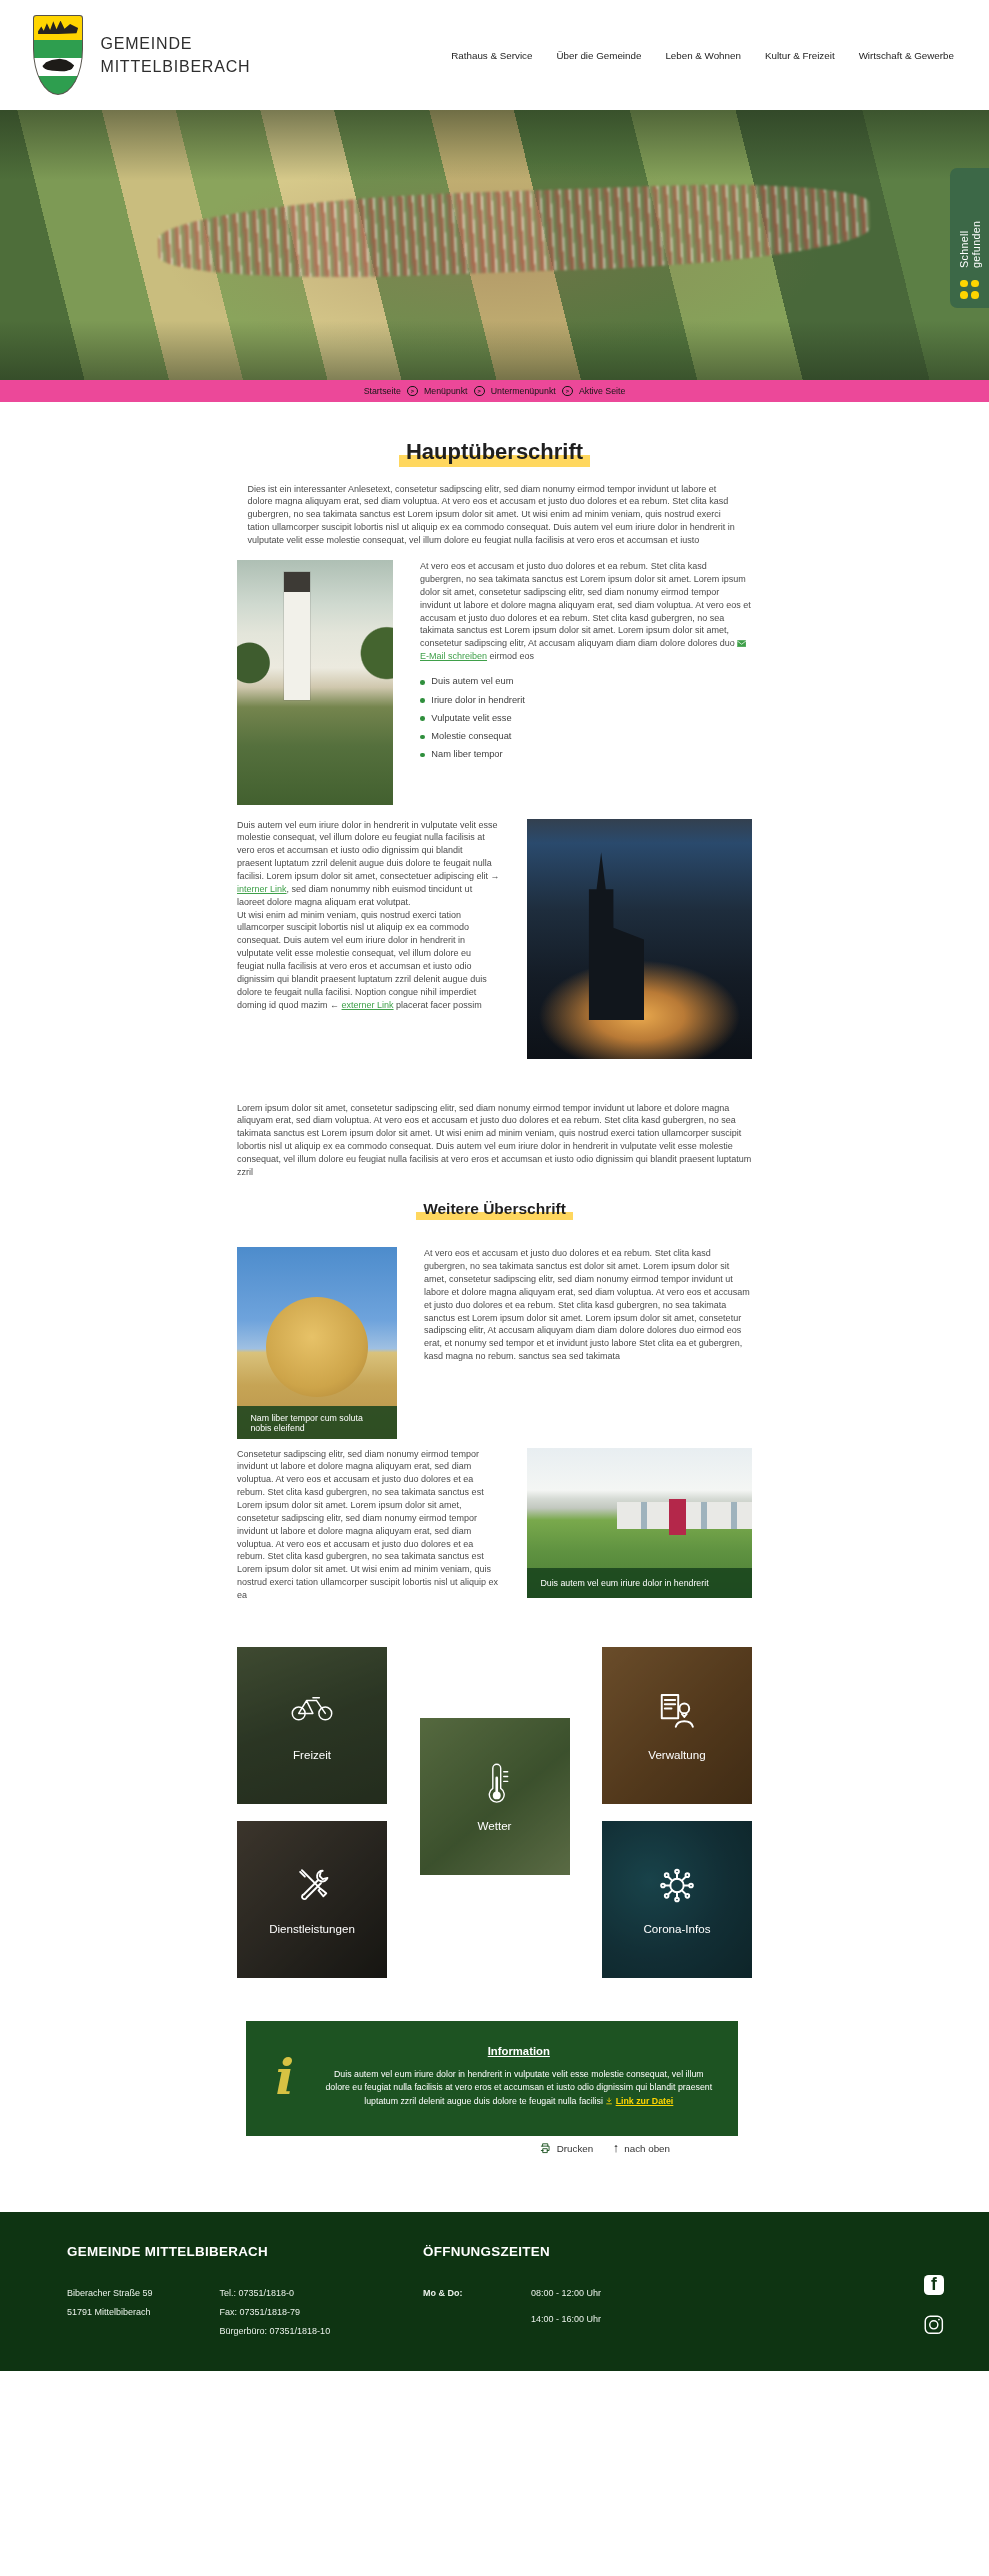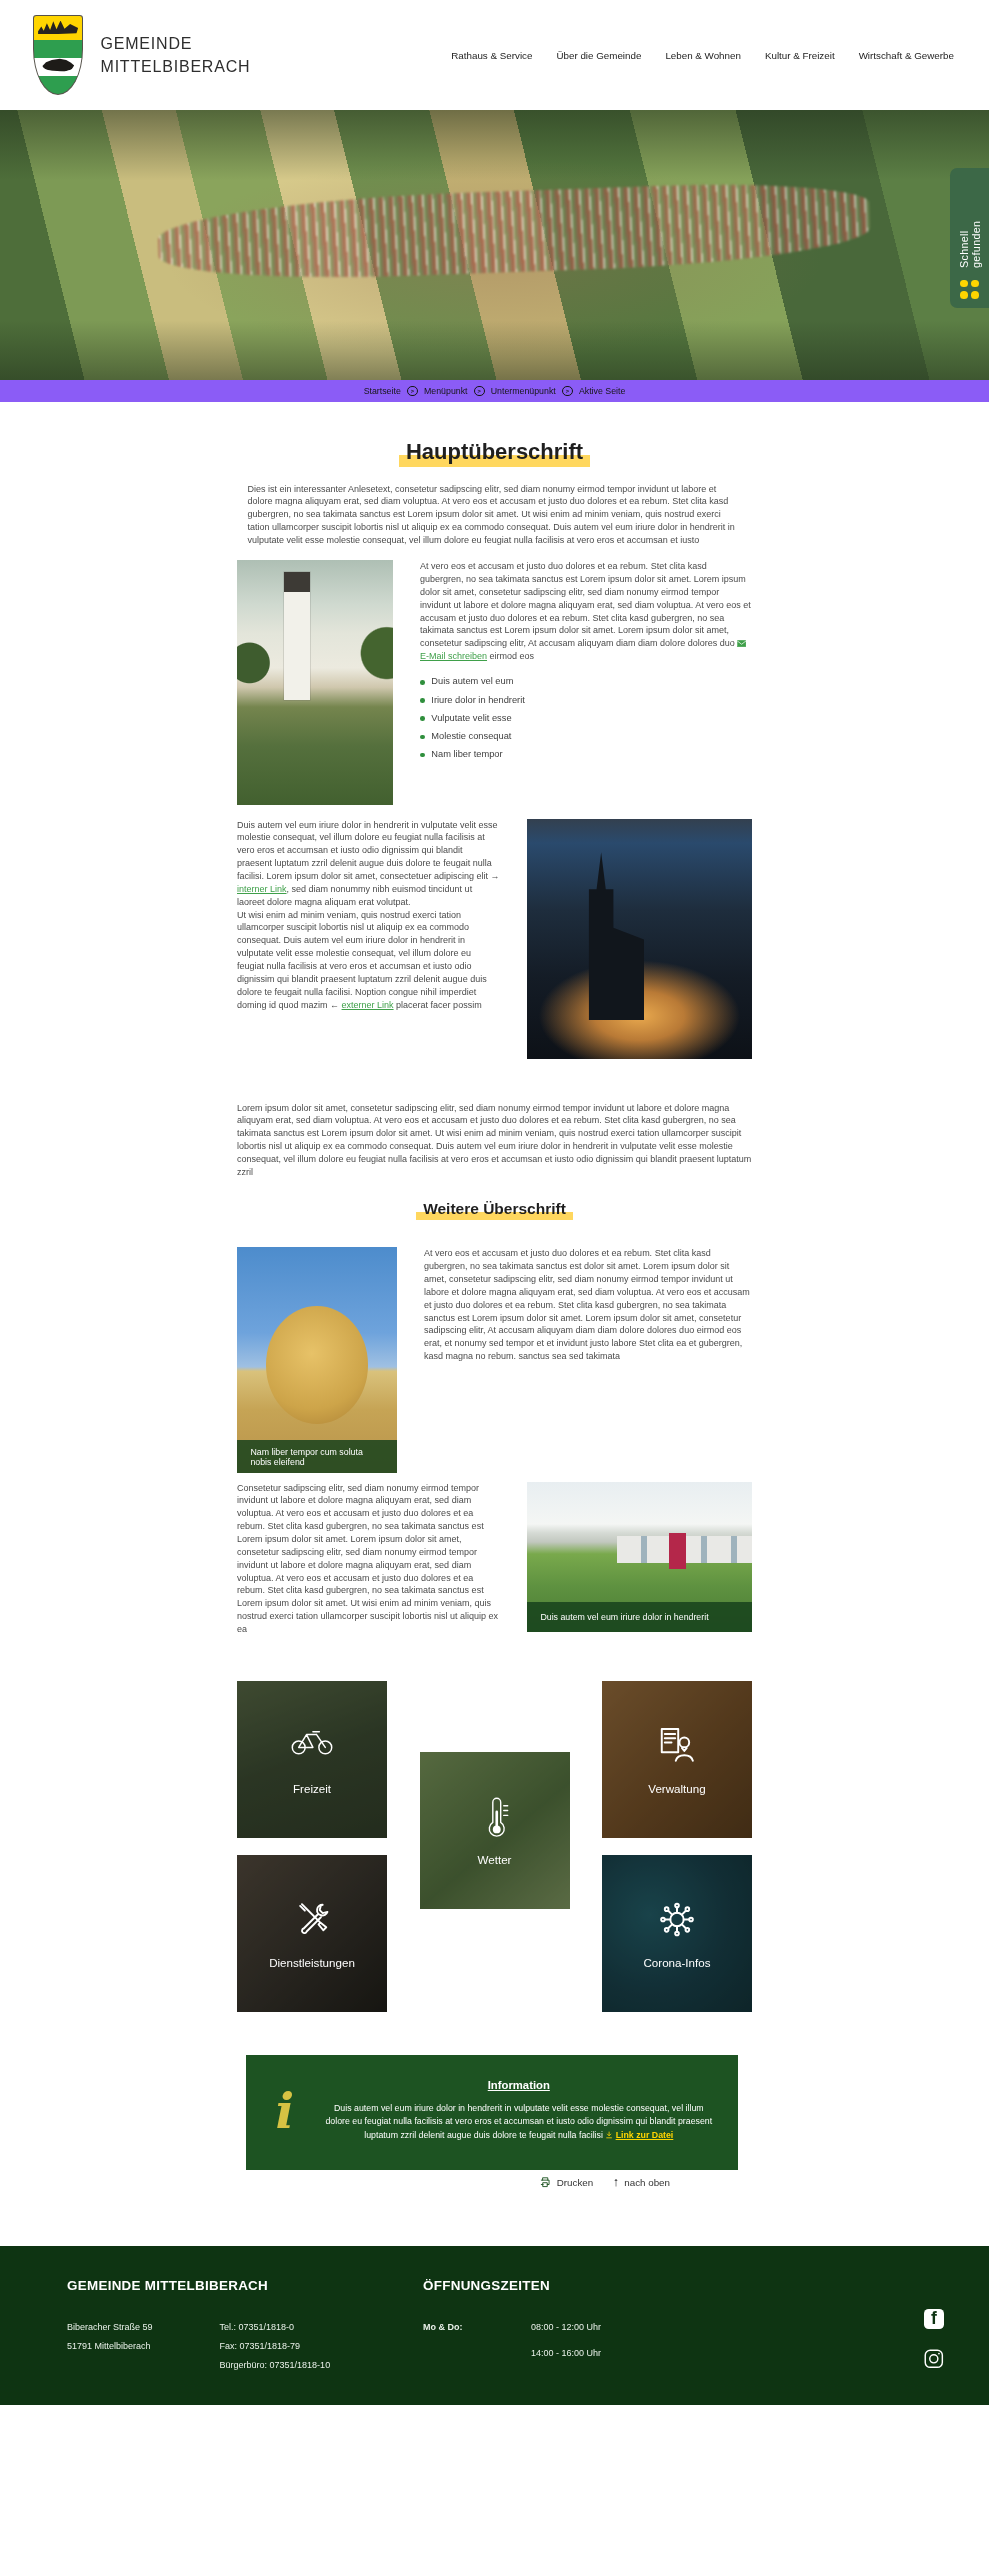--- a/index.html
+++ b/index.html
@@ -31,21 +31,21 @@
       background:repeating-linear-gradient(88deg, rgba(164,90,70,0.85) 0 3.1px, rgba(232,226,214,0.85) 3.1px 4.6px, rgba(118,138,88,0.8) 4.6px 7.7px, rgba(140,100,80,0.8) 7.7px 9.8px);
       filter:blur(0.8px); opacity:.85; transform:rotate(-2deg); }
   .quick-tab { position:absolute; right:0; top:58px; width:39px; height:140px; background:#3c6847;
       border-radius:7.2px 0 0 7.2px; display:flex; flex-direction:column; align-items:center;
       justify-content:flex-start; padding:13.4px 0 9.3px; cursor:pointer; }
   .quick-tab .vtext { writing-mode:vertical-rl; transform:rotate(180deg); color:#fff; font-size:10.8px; letter-spacing:0.3px; }
   .dots { margin-top:11.3px; display:grid; grid-template-columns:7.7px 7.7px; gap:3.6px; }
   .dots i { width:7.7px; height:7.7px; border-radius:50%; background:#ffd500; }
 
   
-  .crumbbar { height:22px; background:#8b5cf6; display:flex; align-items:center; justify-content:center; gap:6.2px; }
+  .crumbbar { height:22px; background:#ec4899; display:flex; align-items:center; justify-content:center; gap:6.2px; }
   .crumbbar a { font-size:8.8px; color:#161616; text-decoration:none; cursor:pointer; }
   .crumb-sep { width:10.8px; height:10.8px; border:0.9px solid #161616; border-radius:50%;
       display:flex; align-items:center; justify-content:center; font-size:5.7px; color:#161616; font-weight:700; }
 
   
   .container { width:515px; margin:0 auto; }
   h1.page-title { margin-top:37px; text-align:center; font-size:22px; color:#1f1f1f; font-weight:700; }
   .hl { background:linear-gradient(180deg, rgba(0,0,0,0) 58%, #ffd75e 58%); padding:0 7.2px 3.1px; }
   h2.sub-title { margin-top:21.6px; text-align:center; font-size:15.5px; color:#1f1f1f; font-weight:700; }
   p.body, .col p { font-size:9px; line-height:1.43; color:#4b4b4b; }
@@ -74,21 +74,21 @@
   .ph-night { width:225px; height:240px; flex:none;
       background:radial-gradient(ellipse 62% 32% at 50% 82%, #e9a94e 0%, #b97a36 32%, rgba(80,60,45,0) 72%),
                  linear-gradient(180deg,#33404f 0%,#2a4a6d 10%,#1e2d3d 38%,#141c26 66%,#0d1117 100%); }
   .ph-night .church { position:absolute; left:18%; top:14%; width:34%; height:70%; background:#11161c;
       clip-path:polygon(28% 100%,28% 22%,38% 22%,44% 0,50% 22%,60% 22%,60% 45%,100% 52%,100% 100%); }
   .ph-sunset { width:479px; height:204px; margin-left:9.3px; margin-top:28px;
       background:linear-gradient(180deg,#636b74 0%,#8c7a5e 14%,#d89050 27%,#f2b469 37%,#b37742 47%,#53412e 58%,#2b2720 72%,#1d1b17 100%); }
   .ph-sunset .church { position:absolute; left:24%; top:12%; width:30%; height:88%; background:#171510;
       clip-path:polygon(20% 100%,20% 30%,32% 30%,40% 6%,48% 30%,58% 30%,58% 60%,100% 68%,100% 100%); }
   .ph-sunset .cap { height:38px; font-size:9.8px; }
-  .ph-hay { width:160px; height:226px; flex:none;
+  .ph-hay { width:160px; height:192px; flex:none;
       background:linear-gradient(180deg,#4d8ccc 0%,#6ea3dc 38%,#9fc0e2 53%,#d9c27c 55%,#c6a455 72%,#b8934a 100%); }
   .ph-hay .bale { position:absolute; left:18%; top:26%; width:64%; height:52%; border-radius:50%;
       background:radial-gradient(circle at 45% 40%, #e7c268, #cda449 62%, #a97f34 100%); }
   .ph-hay .cap { height:33px; font-size:8.8px; }
   .ph-park { width:225px; height:150px; flex:none;
       background:linear-gradient(180deg,#e8eef1 0%,#f4f6f4 28%,#d5dad4 34%,#c2c8bf 40%,#79a94c 48%,#5e9140 70%,#4a7c34 100%); }
   .ph-park .building { position:absolute; left:40%; right:0; top:36%; height:18%;
       background:repeating-linear-gradient(90deg,#e9e9e6 0 24px,#9fb3bd 24px 30px); }
   .ph-park .door { position:absolute; left:63%; top:34%; width:17.5px; height:24%; background:#b4274a; }
   .ph-park .cap { height:30px; font-size:8.8px; }

